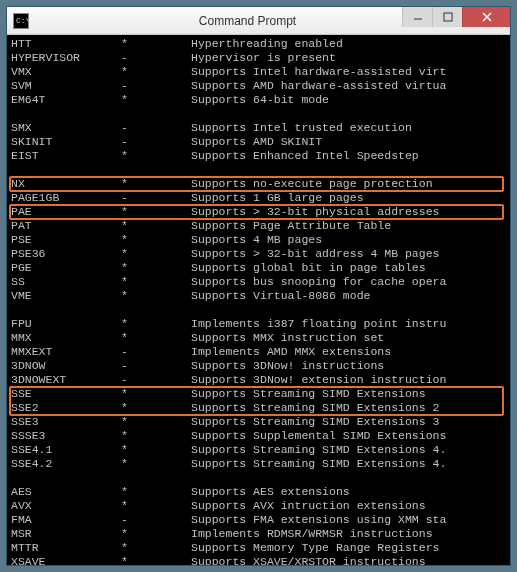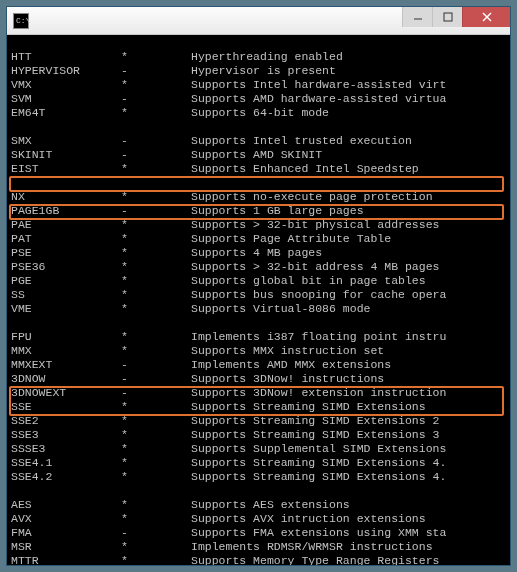--- a/index.html
+++ b/index.html
@@ -63,21 +63,21 @@
   .win-min, .win-max { background: #d9d9d9; }
   .win-close { background: #c75050; width: 48px; }
   .win-min svg, .win-max svg { stroke: #333; fill: none; stroke-width: 1; }
   .win-close svg { stroke: #fff; fill: none; stroke-width: 1.5; }
   .console {
     flex: 1;
     background: #000;
     color: #c0c0c0;
     font-size: 11.5px;
     line-height: 14px;
-    padding: 15px 0 2px 4px;
+    padding: 2px 0 2px 4px;
     overflow: hidden;
     white-space: pre;
     position: relative;
   }
   .row { position: relative; height: 14px; }
   .c-name { display:inline-block; width: 110px; }
   .c-star { display:inline-block; width: 70px; }
   .c-desc { display:inline-block; }
   .blank { height: 14px; }
   .hl {
@@ -88,20 +88,21 @@
     border-radius: 2px;
     pointer-events: none;
   }
 </style>
 </head>
 <body>
 
 <div class="window">
   <div class="titlebar">
     <div class="title-icon">C:\</div>
+    <div class="title-text">Command Prompt</div>
     <div class="win-buttons">
       <div class="win-btn win-min">
         <svg width="10" height="10">
             <line x1="1" y1="7" x2="9" y2="7"></line>
           </svg>
       </div>
       <div class="win-btn win-max">
         <svg width="10" height="10">
             <rect x="1" y="1" width="8" height="8"></rect>
           </svg>

